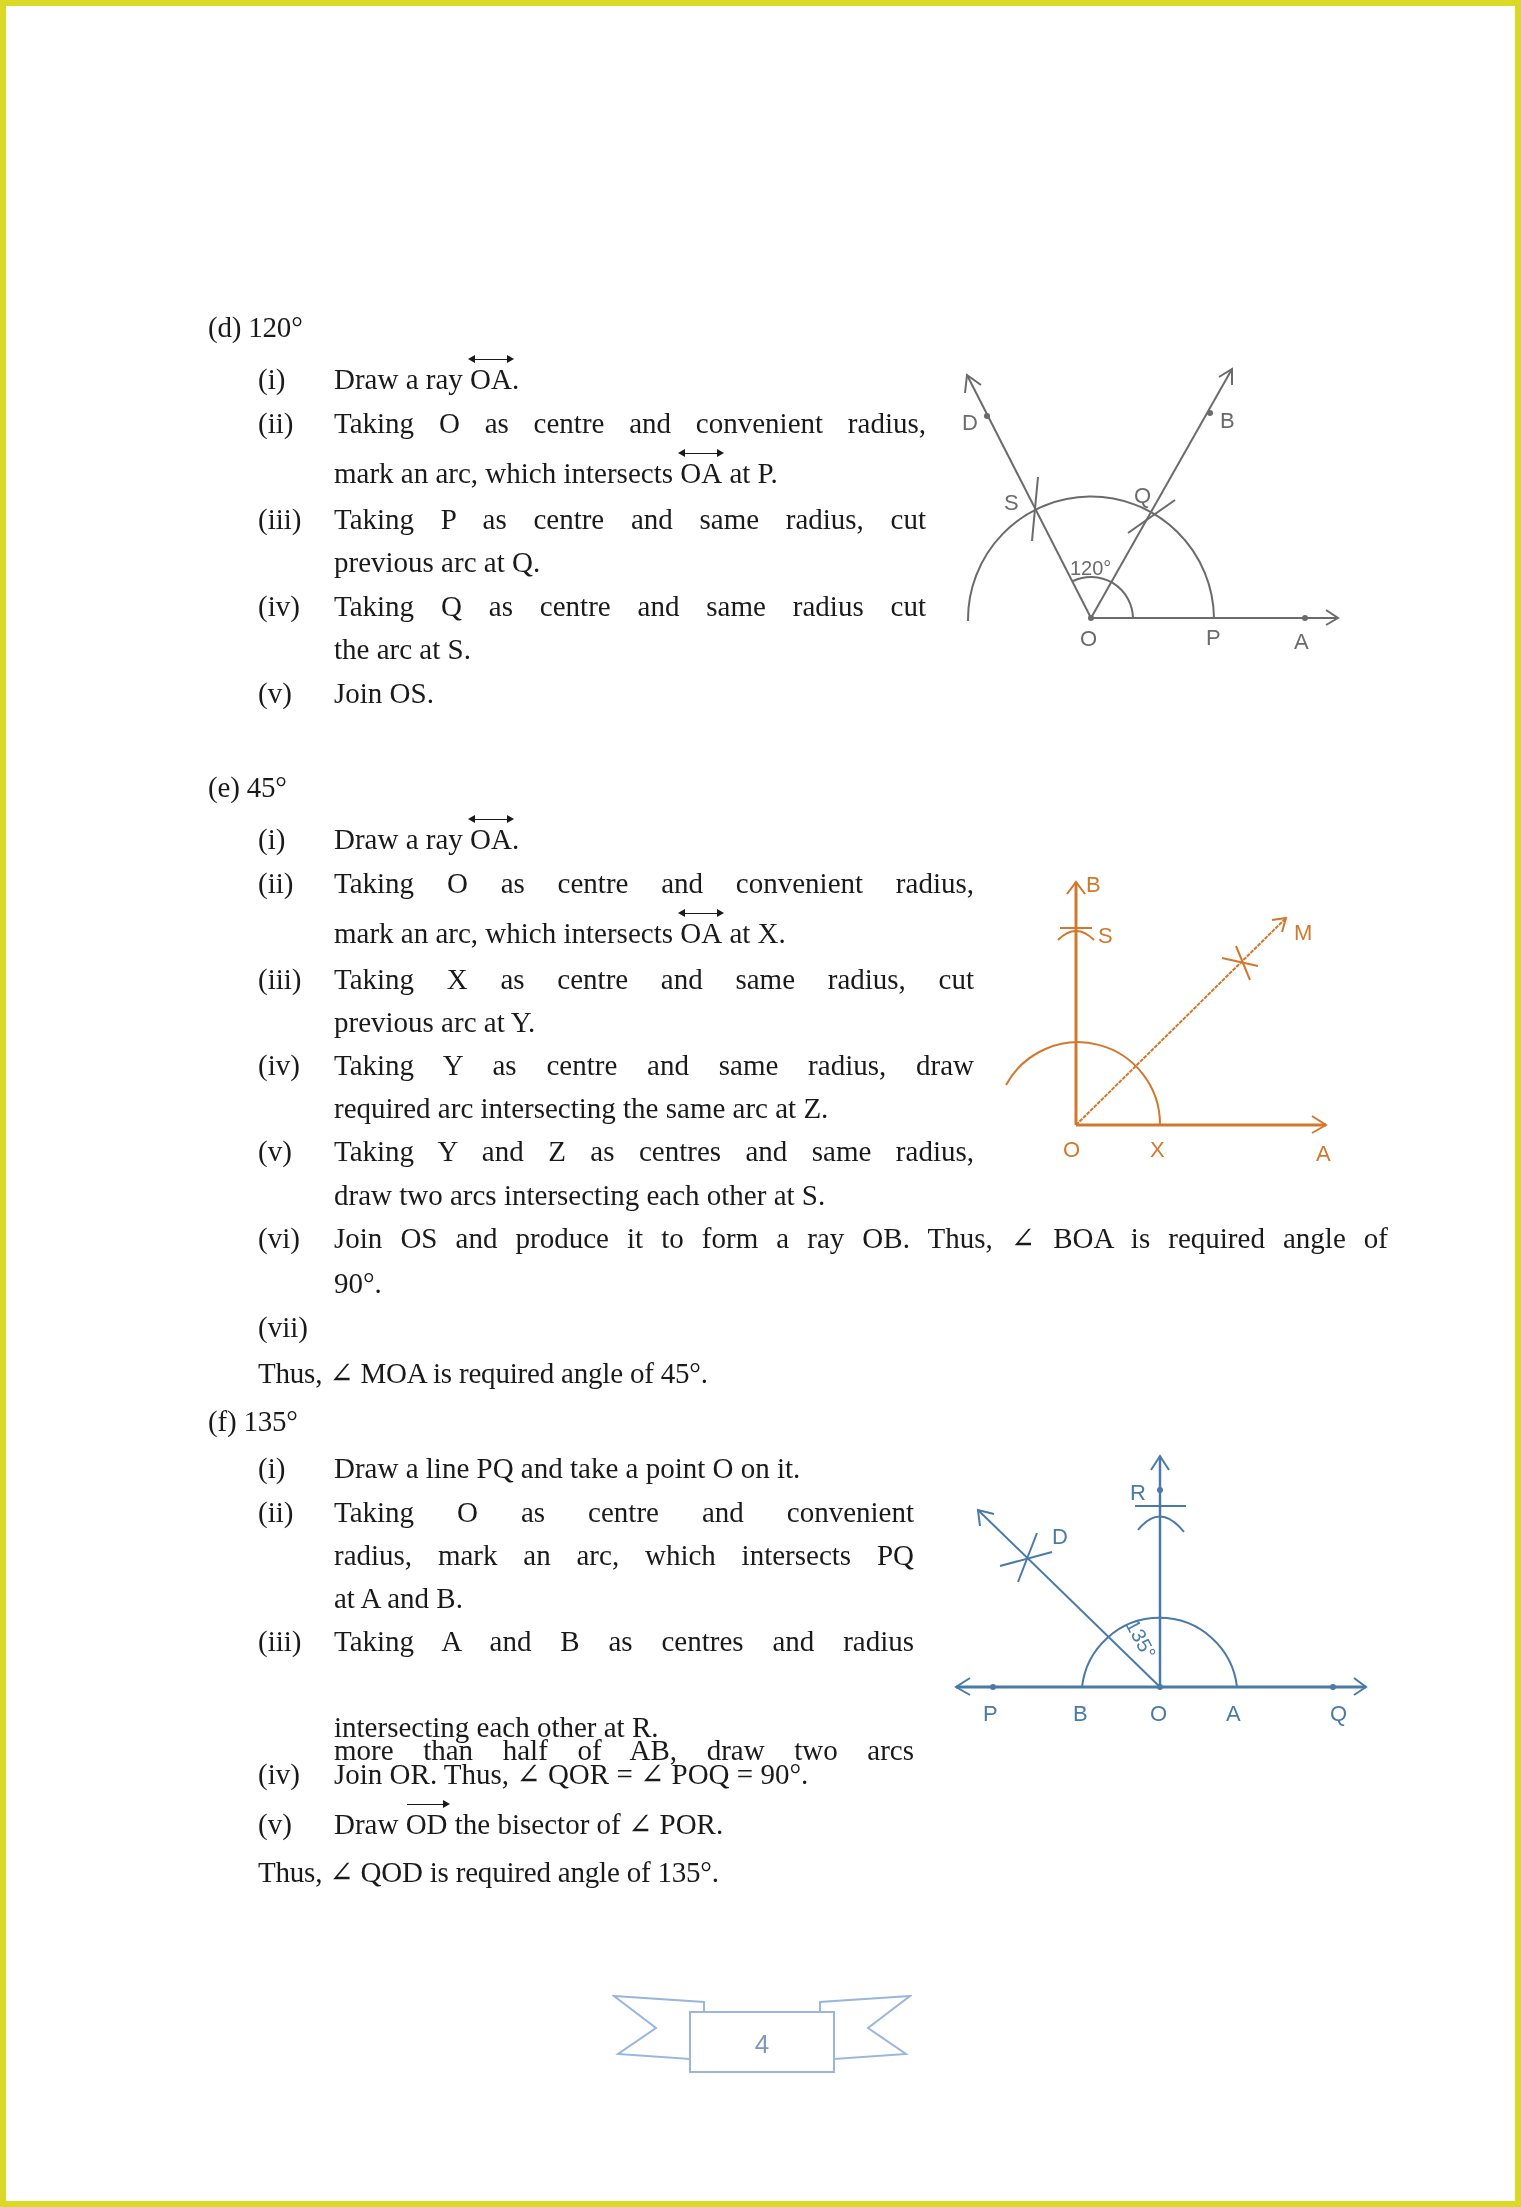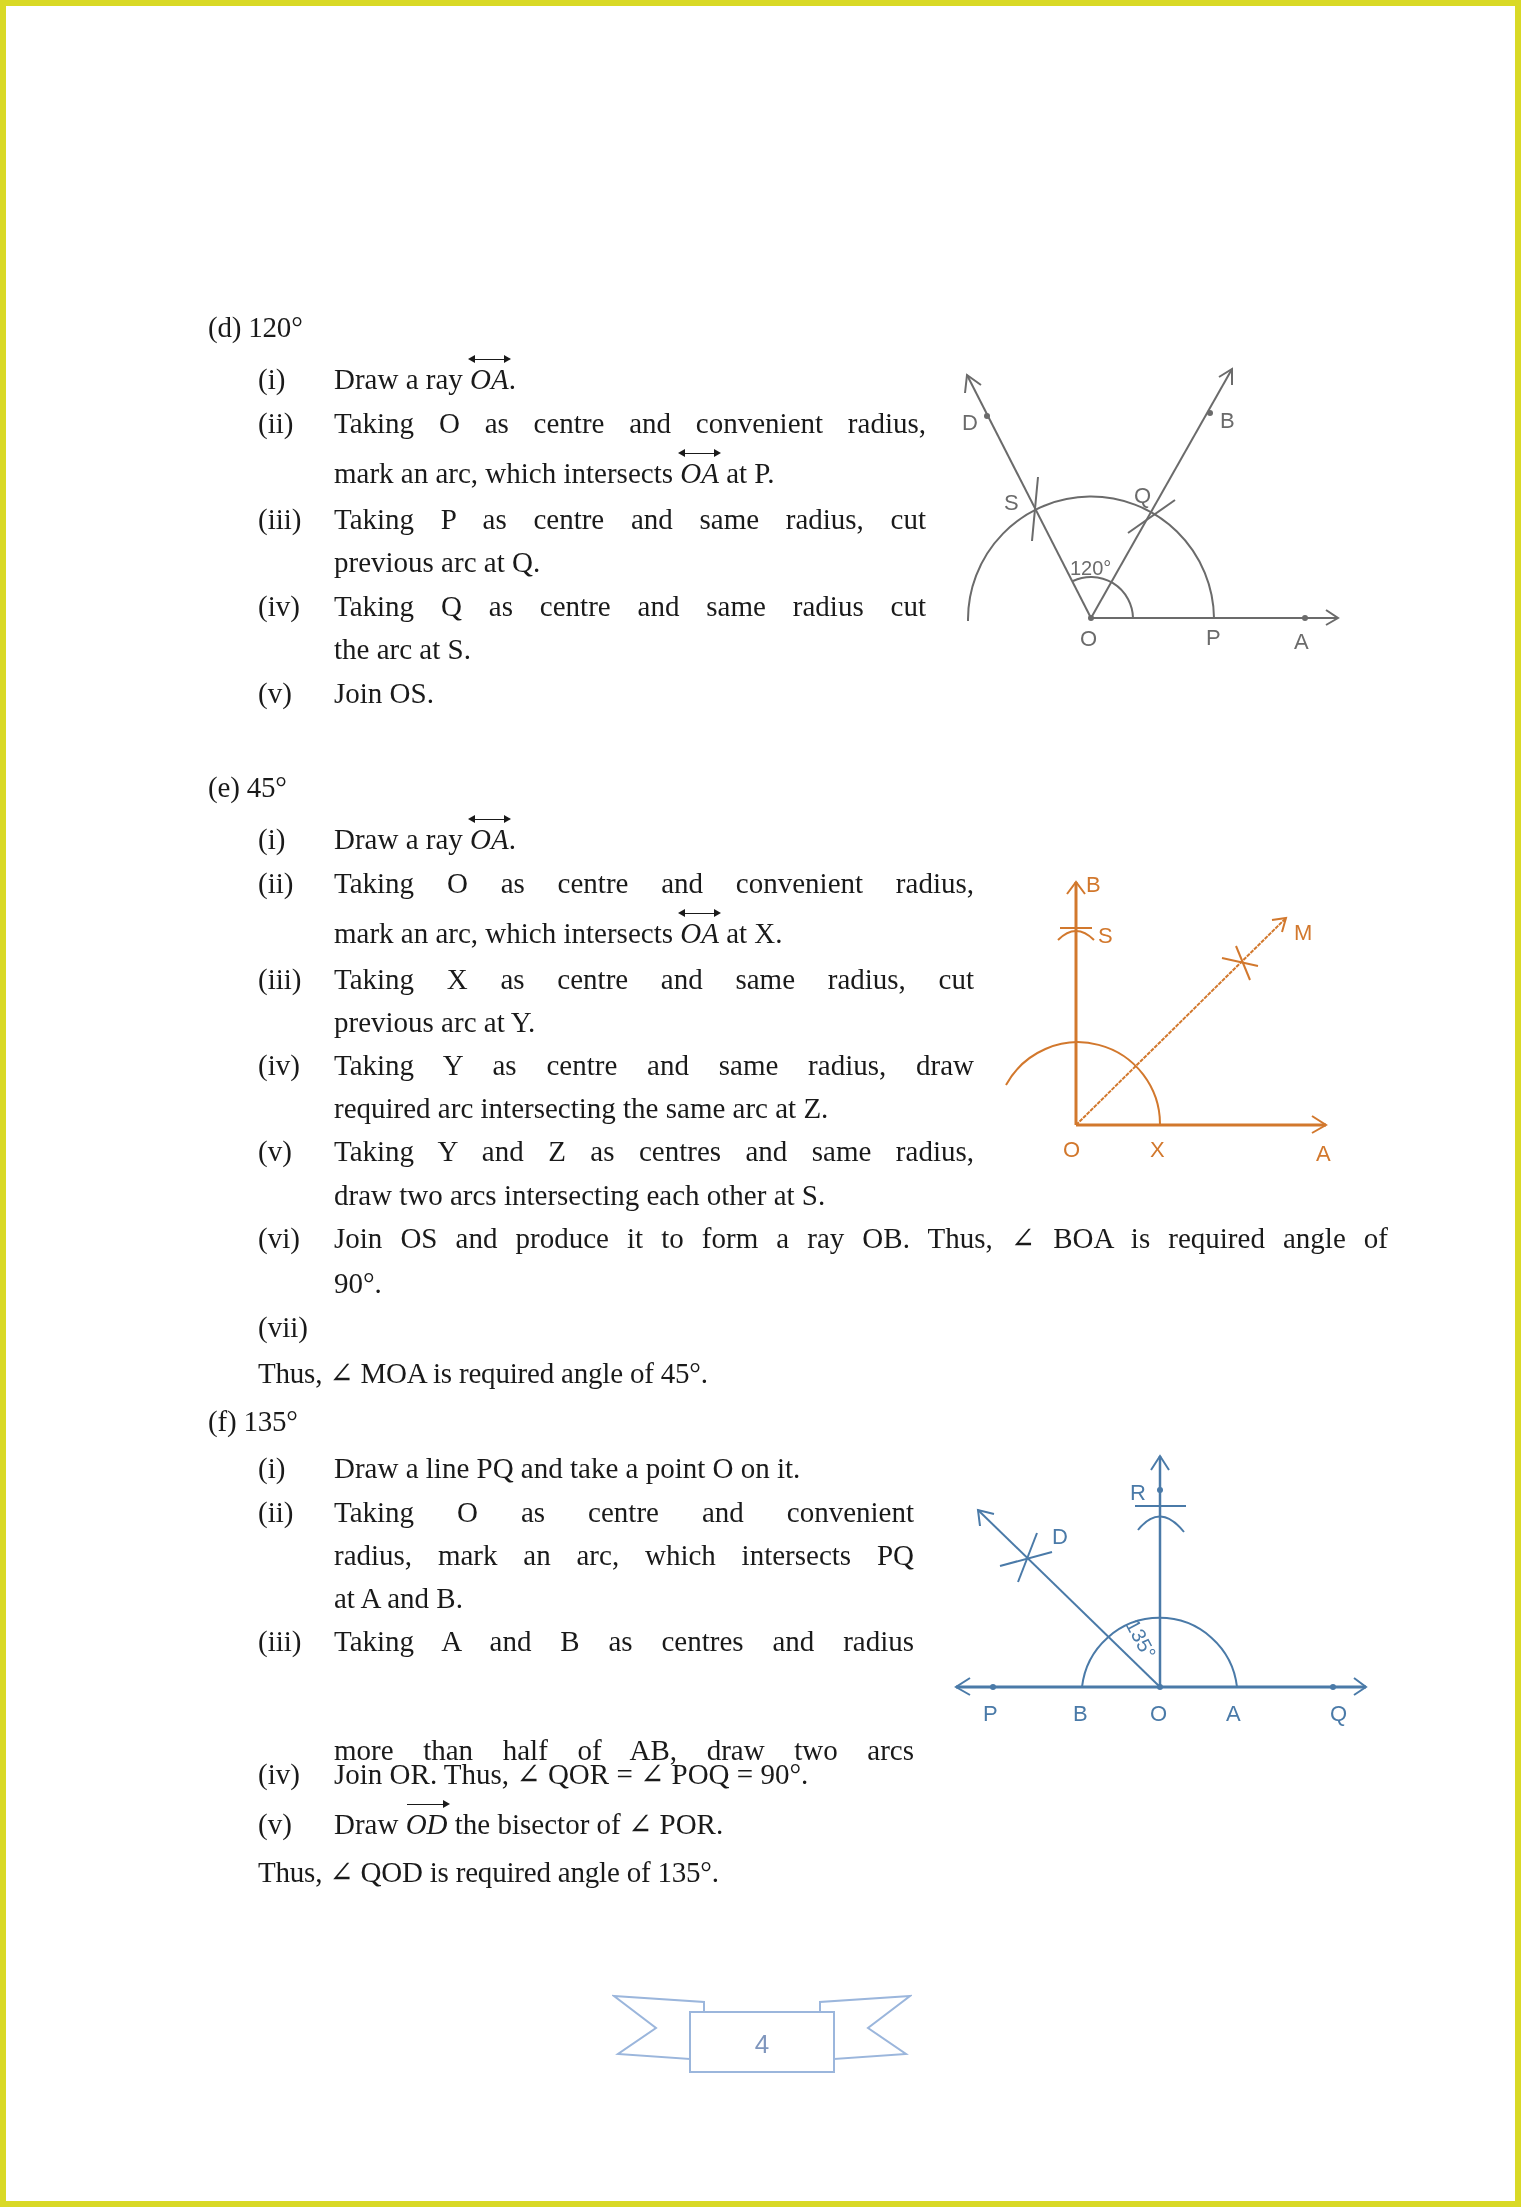--- a/index.html
+++ b/index.html
@@ -17,21 +17,21 @@
     box-sizing: border-box;
     border: 6px solid #d9d926;
   }
   .page { position: absolute; left: 0; top: 0; width: 1521px; height: 2207px; }
   .txt { position: absolute; font-size: 29px; line-height: 42px; white-space: nowrap; letter-spacing: -0.2px; }
   .heading { left: 208px; }
   .num { position: absolute; left: 258px; font-size: 29px; line-height: 42px; }
   .body { position: absolute; left: 334px; font-size: 29px; line-height: 43px; }
   .just { text-align: justify; text-align-last: justify; white-space: normal; }
   .thus { left: 258px; }
-  .ray { position: relative; display: inline-block; font-style: italic; }
+  .ray { position: relative; display: inline-block; }
   .ray::before {
     content: ""; position: absolute; left: 1px; right: 1px; top: 1px;
     border-top: 1.5px solid #1a1a1a;
   }
   .tip-l, .tip-r { position:absolute; top:-3px; width:0; height:0; border-top:4px solid transparent; border-bottom:4px solid transparent; }
   .tip-l { left:-2px; border-right:7px solid #1a1a1a; }
   .tip-r { right:-2px; border-left:7px solid #1a1a1a; }
   svg text { font-family: "Liberation Sans", "DejaVu Sans", sans-serif; }
 </style>
 </head>
@@ -172,20 +172,21 @@
   <div class="body" style="top:1447px">Draw a line PQ and take a point O on it.</div>
 
   <div class="num" style="top:1491px">(ii)</div>
   <div class="body just" style="top:1491px; width:580px">Taking O as centre and convenient</div>
   <div class="body just" style="top:1534px; width:580px">radius, mark an arc, which intersects PQ</div>
   <div class="body" style="top:1577px">at A and B.</div>
 
   <div class="num" style="top:1620px">(iii)</div>
   <div class="body just" style="top:1620px; width:580px">Taking A and B as centres and radius</div>
   <div class="body just" style="top:1729px; width:580px">more than half of AB, draw two arcs</div>
+  <div class="body" style="top:1706px">intersecting each other at R.</div>
 
   <div class="num" style="top:1753px">(iv)</div>
   <div class="body" style="top:1753px">Join OR. Thus, ∠ QOR = ∠ POQ = 90°.</div>
 
   <div class="num" style="top:1803px">(v)</div>
   <div class="body" style="top:1803px">
     <span>Draw </span><span class="ray"><span class="tip-r"></span><span>OD</span></span><span> the bisector of ∠ POR.</span>
   </div>
 
   <div class="txt thus" style="top:1851px">Thus, ∠ QOD is required angle of 135°.</div>

